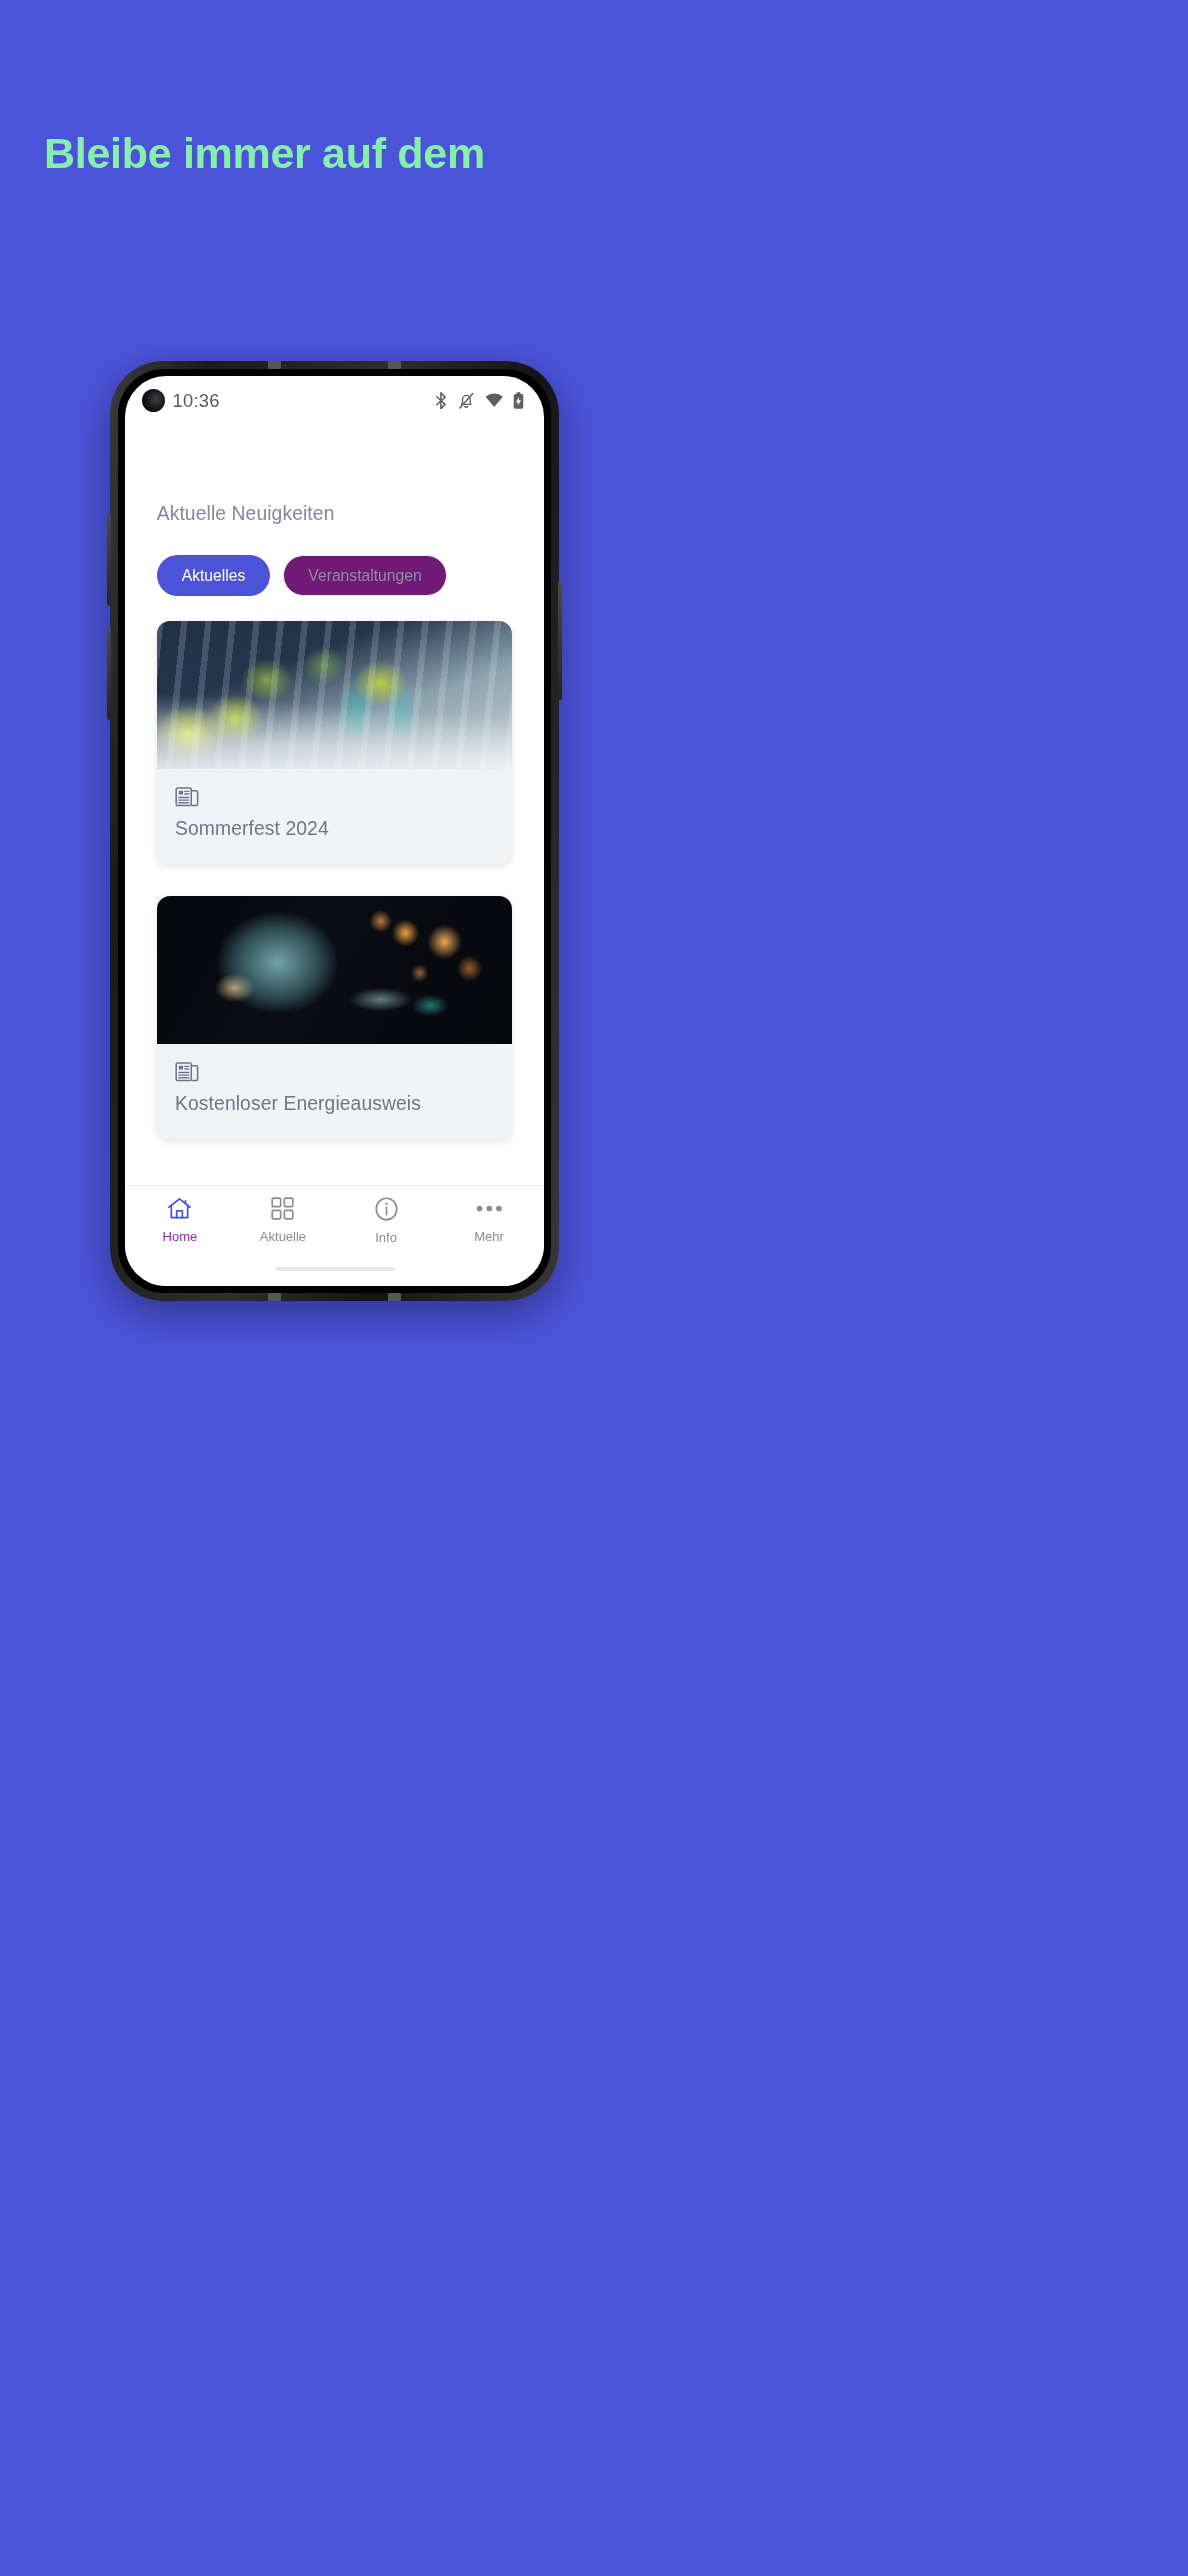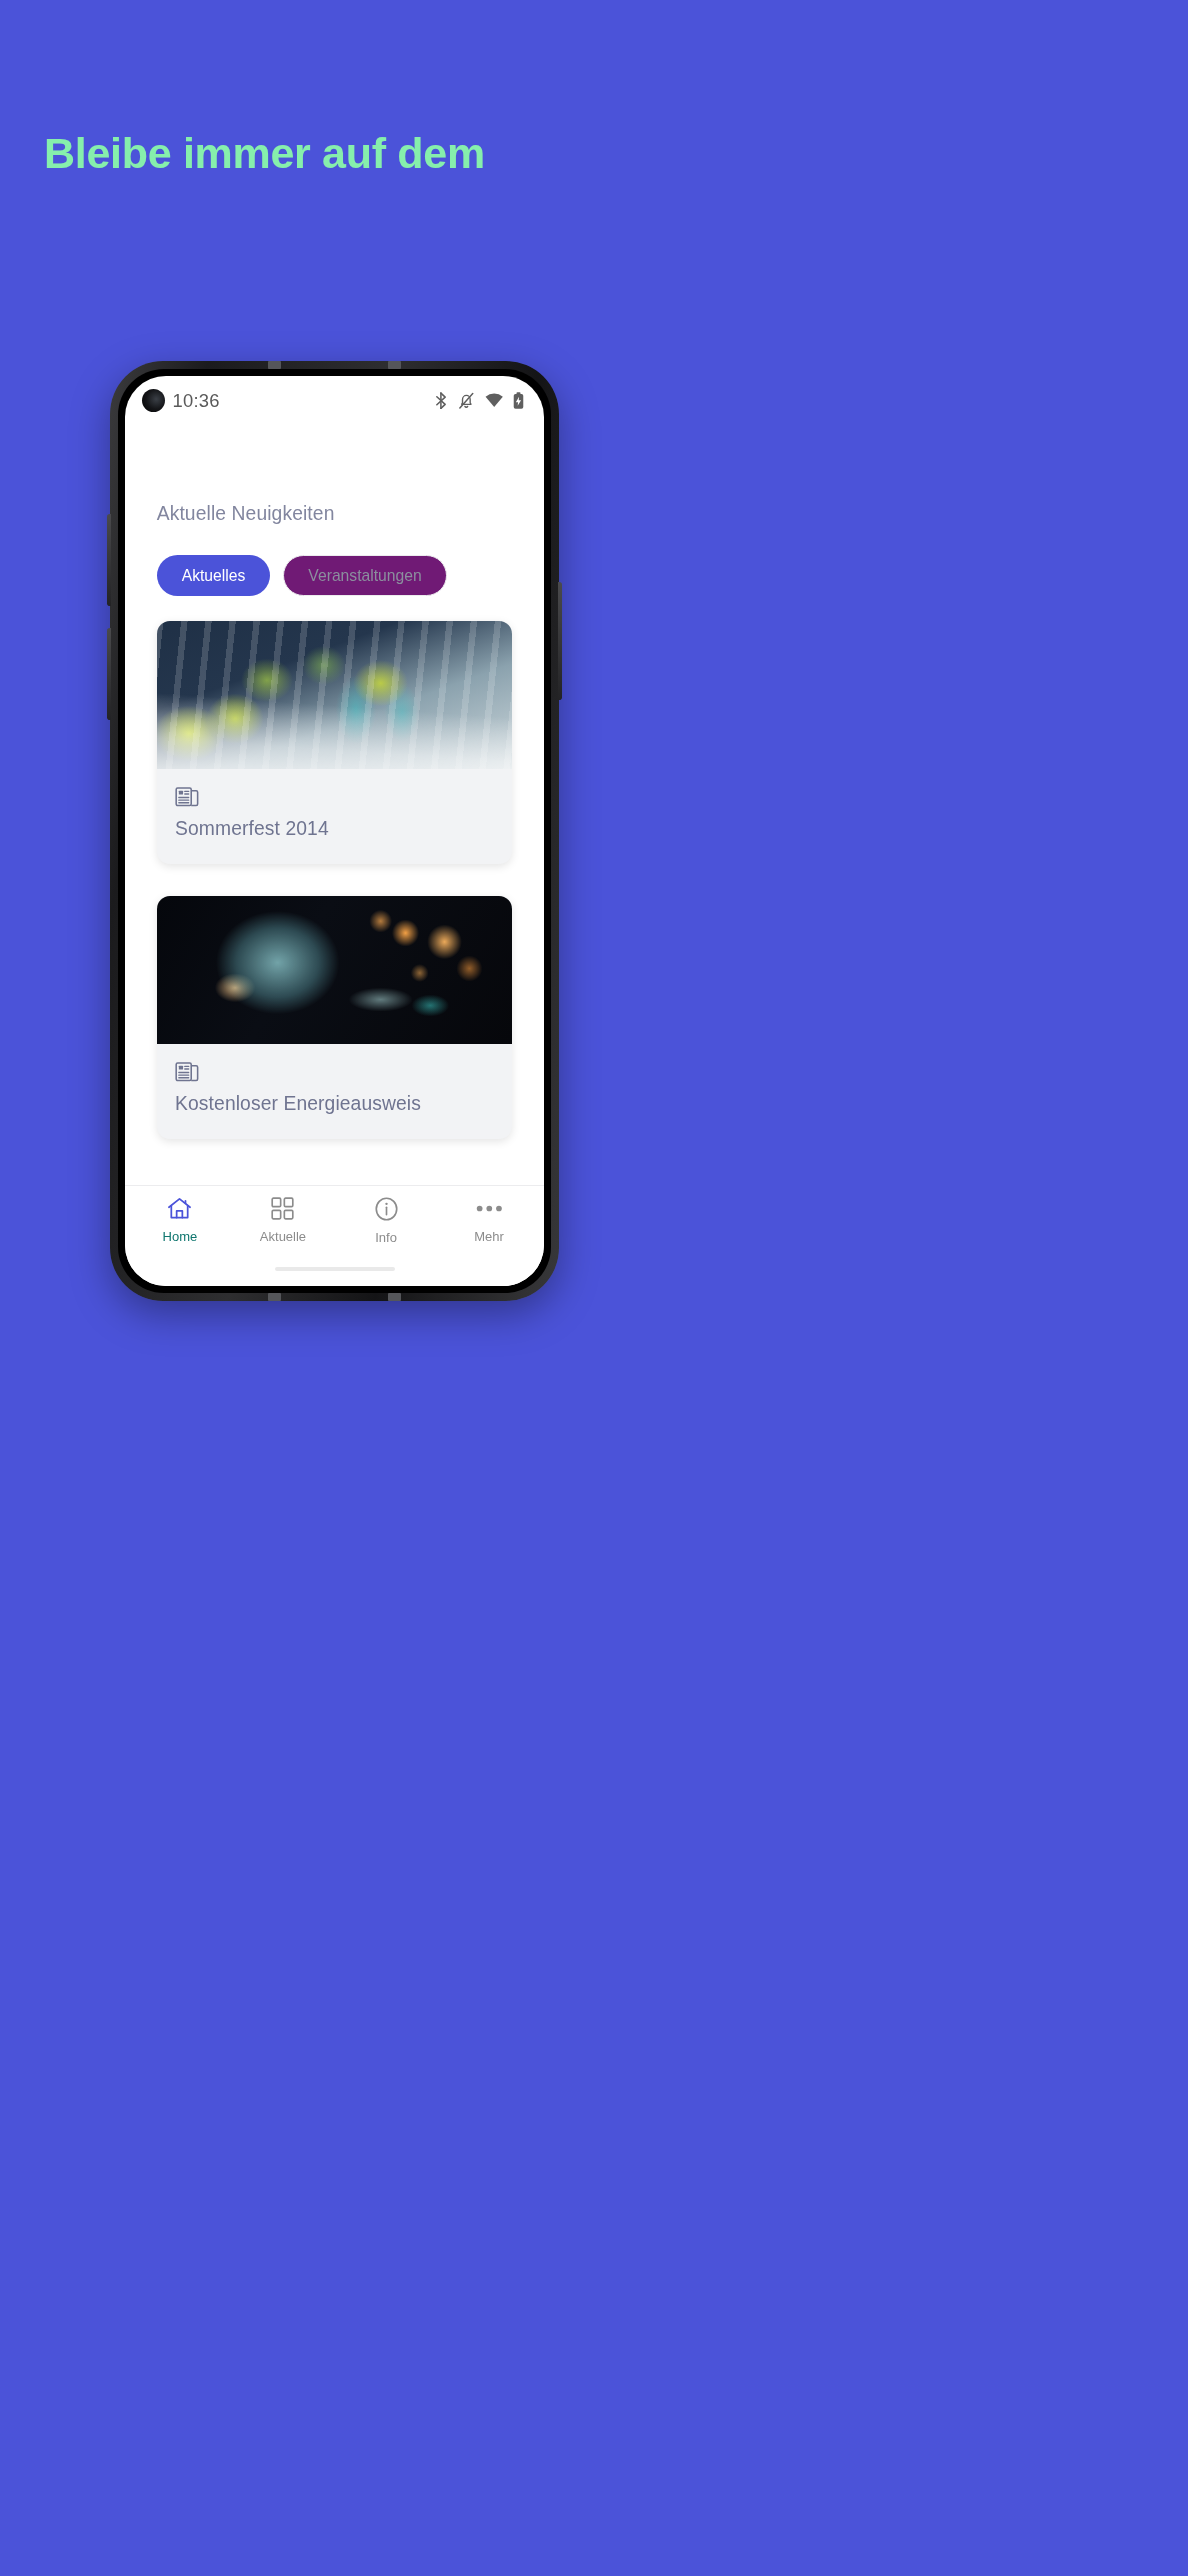--- a/index.html
+++ b/index.html
@@ -203,21 +203,21 @@
     background:#ffffff;
   }
   .navitem {
     flex:1 1 0;
     display:flex;
     flex-direction:column;
     align-items:center;
     gap:5.5px;
   }
   .navitem .lbl { font-size:13px; color:#8c8c8c; }
-  .navitem.active .lbl { color:#0f766e; }
+  .navitem.active .lbl { color:#a21caf; }
 
   .gesturebar-wrap {
     flex:0 0 auto;
     height:35px;
     background:#ffffff;
     display:flex;
     align-items:center;
     justify-content:center;
   }
   .gesturebar {
@@ -294,21 +294,21 @@
             <div class="card-img photo-table"></div>
             <div class="card-body">
               <span class="news-icon">
                 <svg width="24" height="22" viewBox="0 0 26 24" fill="none">
                   <rect x="1.2" y="3.2" width="16.4" height="19.2" rx="1.6" stroke="#6f7490" stroke-width="1.7"></rect>
                   <path d="M17.6 6.2h5.4c.9 0 1.6.7 1.6 1.6v13c0 .9-.7 1.6-1.6 1.6h-5.4" stroke="#6f7490" stroke-width="1.7" stroke-linejoin="round"></path>
                   <rect x="4.1" y="6.2" width="4.6" height="4.2" rx=".7" fill="#6f7490"></rect>
                   <path d="M10.6 7h4.2M10.6 9.8h4.2M4.1 13.6h10.7M4.1 16.5h10.7M4.1 19.3h10.7" stroke="#6f7490" stroke-width="1.5" stroke-linecap="round"></path>
                 </svg>
               </span>
-              <div class="card-title">Sommerfest 2014</div>
+              <div class="card-title">Sommerfest 2024</div>
             </div>
           </div>
 
           <div class="card">
             <div class="card-img photo-bulb"></div>
             <div class="card-body">
               <span class="news-icon">
                 <svg width="24" height="22" viewBox="0 0 26 24" fill="none">
                   <rect x="1.2" y="3.2" width="16.4" height="19.2" rx="1.6" stroke="#6f7490" stroke-width="1.7"></rect>
                   <path d="M17.6 6.2h5.4c.9 0 1.6.7 1.6 1.6v13c0 .9-.7 1.6-1.6 1.6h-5.4" stroke="#6f7490" stroke-width="1.7" stroke-linejoin="round"></path>

